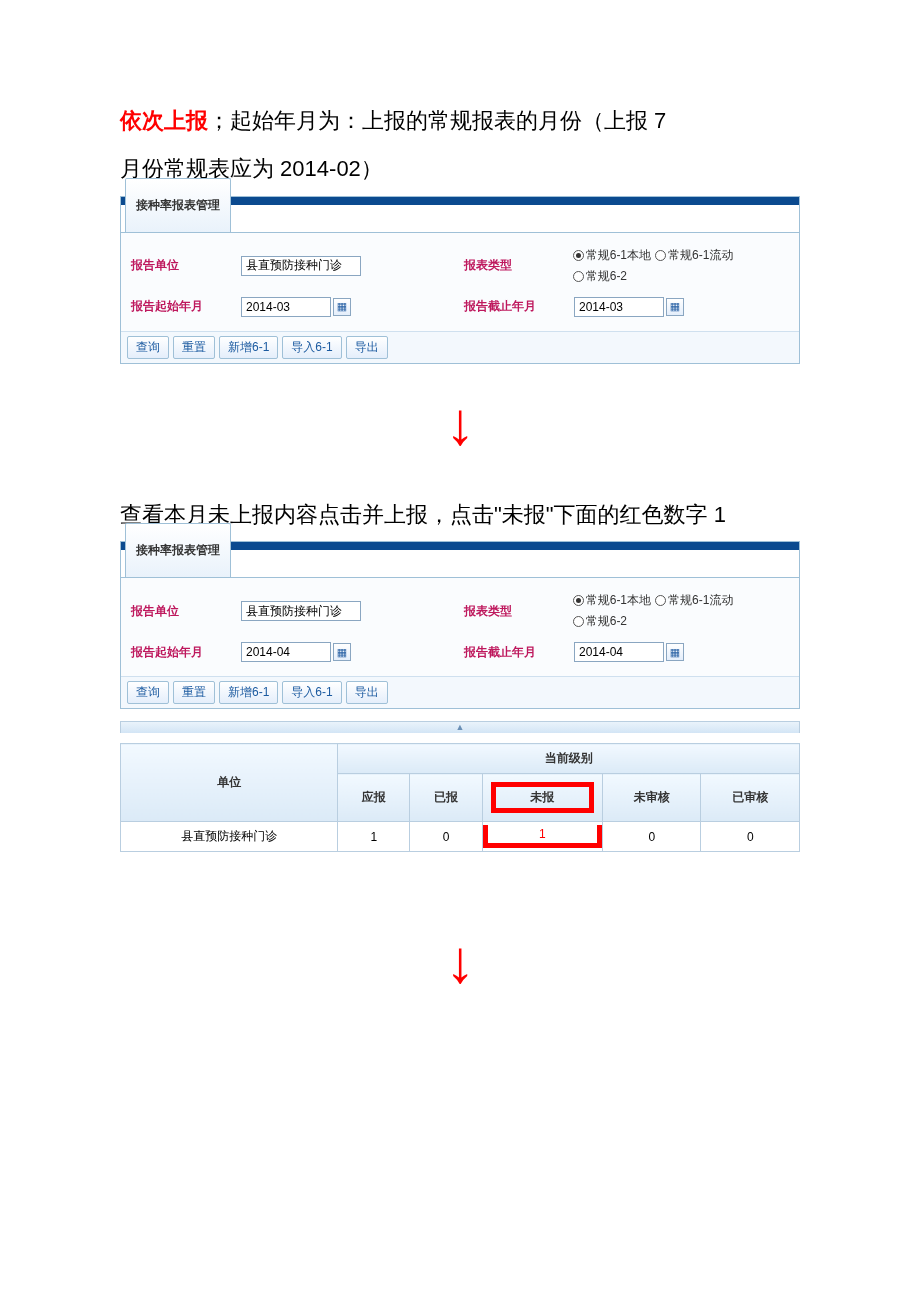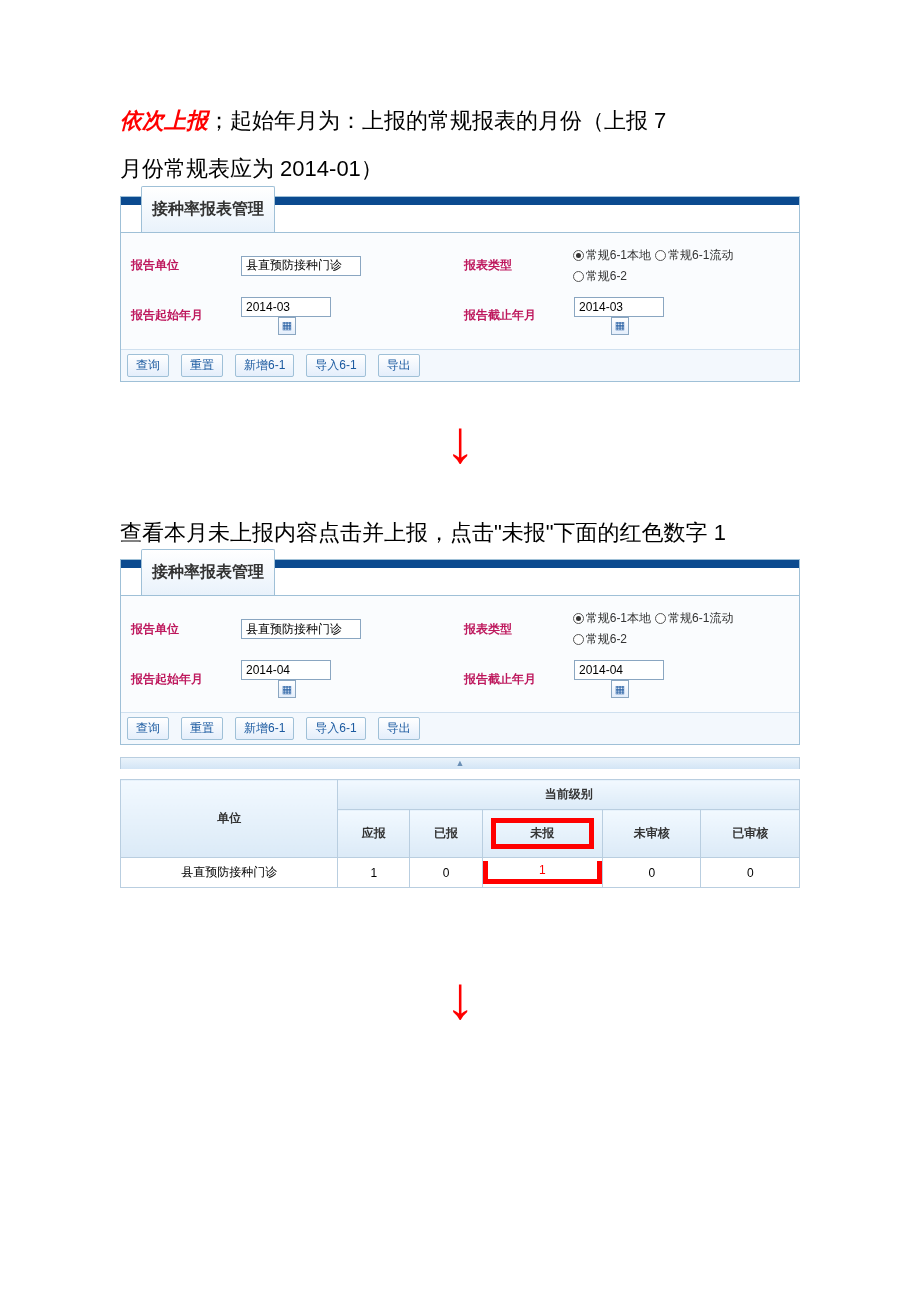--- a/index.html
+++ b/index.html
@@ -10,21 +10,20 @@
       padding: 100px 120px 60px 120px;
     }
     .heading-line {
       font-size: 22px;
       line-height: 1.9;
       margin-bottom: 6px;
     }
     .heading-red {
       color: #ff0000;
       font-weight: bold;
-      font-style: italic;
     }
     .heading-black {
       color: #000;
     }
     .panel {
       border: 1px solid #9fc0d7;
       background: #fafcfe;
       font-size: 12px;
       margin-top: 6px;
     }
@@ -37,23 +36,23 @@
       background: #fff;
       height: 28px;
       display:flex;
       align-items:flex-end;
     }
     .tab {
       display:inline-block;
       border: 1px solid #9fc0d7;
       border-bottom:none;
       background: linear-gradient(#fff,#e9f2fb);
-      padding: 12px 10px;
-      font-size: 16px;
-      margin-left: 20px;
+      padding: 18px 10px;
+      font-size: 12px;
+      margin-left: 4px;
       color:#333;
       border-radius: 2px 2px 0 0;
       font-weight:bold;
     }
     .form-area {
       display:flex;
       flex-wrap:wrap;
       padding: 8px 6px;
     }
     .form-cell {
@@ -70,41 +69,41 @@
       color:#be185d;
       padding-right:6px;
     }
     .text-input {
       border:1px solid #8aa6c1;
       height:20px;
       padding:1px 4px;
       font-size:12px;
       background:#fff;
     }
-    .date-wrap { position:relative; display:inline-flex; align-items:center;flex-direction:column;}
+    .date-wrap { position:relative; display:inline-flex; align-items:center;}
     .cal-btn {
       width:18px;height:18px;
       border:1px solid #8aa6c1;
       background: linear-gradient(#fff,#e4eefb);
       margin-left:2px;
       display:flex;align-items:center;justify-content:center;
       font-size:11px;color:#2a62a5;
     }
     .radio-group { display:flex; gap:4px; align-items:center; flex-wrap:wrap;}
     .radio-item { display:flex; align-items:center; gap:2px; font-size:12px; color:#333;}
     .radio-dot {
       width:11px;height:11px;border-radius:50%;
       border:1px solid #555;background:#fff;display:inline-flex;
       align-items:center;justify-content:center;
     }
     .radio-dot.sel::after{content:"";width:5px;height:5px;border-radius:50%;background:#333;}
     .toolbar {
       border-top:1px solid #cfe0ef;
       padding:4px 6px;
-      display:flex;gap:12px;
+      display:flex;gap:4px;
       background: #f3f8fd;
     }
     .tbtn {
       border:1px solid #9fc0d7;
       background: linear-gradient(#fff,#e4eefb);
       padding:2px 8px;
       font-size:12px;
       color:#1b5aa0;
       border-radius:2px;
     }
@@ -148,21 +147,21 @@
       text-align:center;
       font-size:9px;color:#6a8fb5;
     }
   </style>
 </head>
 <body>
 
 <div class="heading-line">
   <span class="heading-red">依次上报</span><span class="heading-black">；</span><span class="heading-black">起始年月为：上报的常规报表的月份（上报 7</span>
 </div>
-<div class="heading-line heading-black">月份常规表应为 2014-01）</div>
+<div class="heading-line heading-black">月份常规表应为 2014-02）</div>
 
 <div class="panel">
   <div class="panel-topbar"></div>
   <div class="tab-row">
     <span class="tab">接种率报表管理</span>
   </div>
   <div class="form-area">
     <div class="form-cell">
       <span class="form-label">报告单位</span>
       <input class="text-input" style="width: 120px;" value="县直预防接种门诊">

